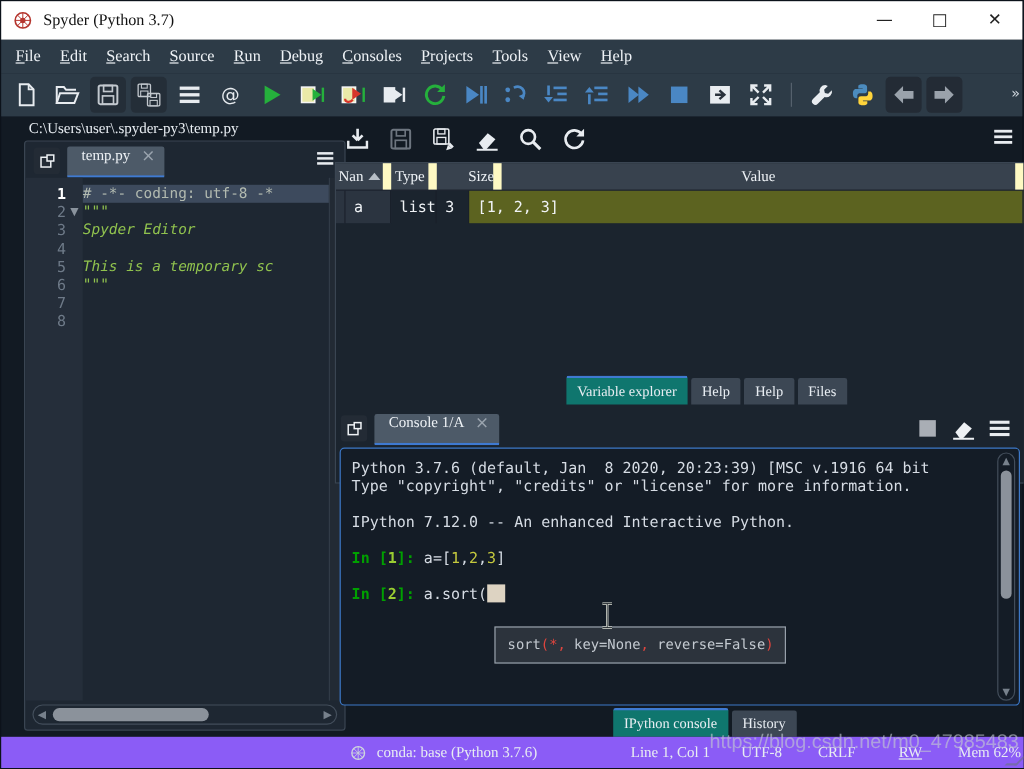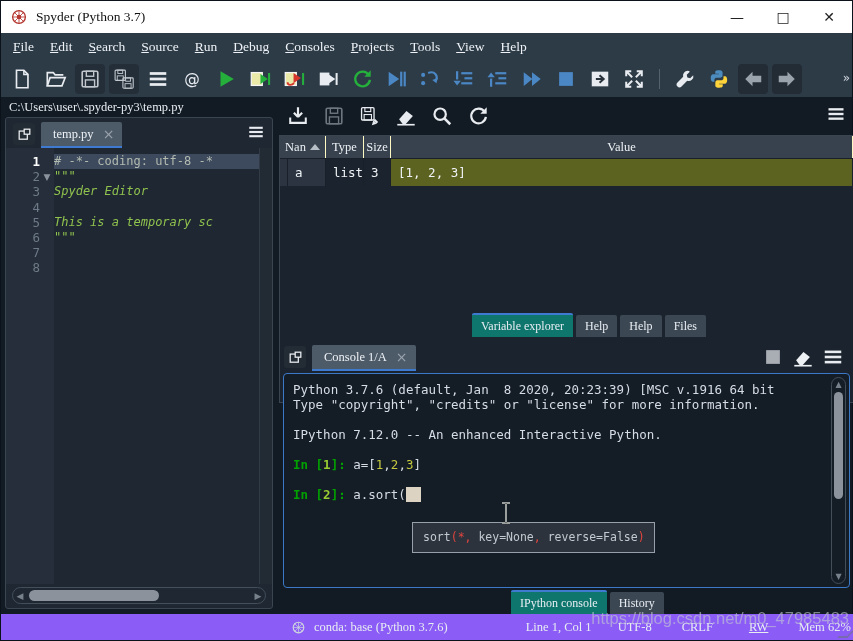--- a/index.html
+++ b/index.html
@@ -30,32 +30,32 @@
   .toolbar .overflow { position:absolute; right:2px; top:10px; color:#cfd6dd; font-size:12px;
     font-family:"DejaVu Sans",sans-serif; }
 
   .icon { display:inline-flex; align-items:center; justify-content:center; }
   .icon svg { display:block; }
 
   
   .workspace { position:absolute; top:96px; left:0; width:853px; height:519px; }
 
   
-  .editor-col { position:absolute; left:1px; top:0; width:276px; height:519px; }
+  .editor-col { position:absolute; left:16px; top:0; width:276px; height:519px; }
   .editor-path { color:#e8edf2; font-size:12.5px; padding:3px 0 2px 7px; height:20px;
     white-space:nowrap; overflow:hidden; }
   .editor-panel { position:absolute; left:3px; top:20px; width:268px; height:492px;
     background:#1e2732; border:1px solid #3a4552; border-radius:3px; }
 
   .tabbar { height:30px; display:flex; align-items:flex-end; position:relative; background:transparent; }
   .browse-btn { width:22px; height:22px; margin:0 6px 3px 7px; background:#232b35; border-radius:3px;
     display:flex; align-items:center; justify-content:center; }
   .browse-btn svg { width:15px; height:15px; }
   .tab { height:26px; padding:0 8px 0 12px; background:#4d5a68; border-bottom:2px solid #3f7ad1;
-    display:flex; align-items:center; border-radius:2px 2px 0 0; }
+    display:flex; align-items:flex-start; border-radius:2px 2px 0 0; }
   .tab .tab-label { color:#eef2f6; font-size:12.5px; }
   .tab .tab-close { color:#9aa4ae; font-size:14px; margin-left:9px; font-family:"DejaVu Sans",sans-serif; }
   .panel-menu-btn { position:absolute; right:7px; top:5px; }
   .panel-menu-btn svg { width:18px; height:18px; }
 
   
   .code-area { position:absolute; top:30px; left:0; right:0; bottom:24px; display:flex; overflow:hidden; }
   .gutter { width:48px; background:#252e3a; padding-top:6px; }
   .gutter-row { height:15.2px; display:flex; align-items:center; justify-content:flex-end;
     font-family:"DejaVu Sans Mono",monospace; font-size:12.5px; color:#6e7a88; }
@@ -82,21 +82,21 @@
 
   .ve-toolbar { height:38px; display:flex; align-items:center; padding-left:3px; position:relative; }
   .ve-toolbar .tbtn { margin:0 3px; }
   .ve-menu { position:absolute; right:8px; top:7px; }
   .ve-menu svg { width:20px; height:20px; }
 
   .ve-table { position:absolute; left:2px; right:0; top:38px; bottom:213px; background:#1b242e;
     border:1px solid #3a4552; }
   .ve-header { display:flex; height:23px; background:#38424e; border-bottom:1px solid #19202a; }
   .ve-h { color:#eef2f6; font-size:12.5px; display:flex; align-items:center; justify-content:center;
-    border-right:1px solid #fef9c3; position:relative; }
+    border-right:7px solid #fef9c3; position:relative; }
   .ve-h .sort { width:0; height:0; border-left:5px solid transparent; border-right:5px solid transparent;
     border-bottom:6px solid #b7bec6; margin-left:4px; }
   .ve-row { display:flex; height:27px; }
   .ve-corner { width:8px; background:#2b3440; border-right:1px solid #19202a; }
   .ve-c { color:#f0f3f6; font-family:"DejaVu Sans Mono",monospace; font-size:12.5px;
     display:flex; align-items:center; padding-left:7px; border-right:1px solid #19202a; }
   .ve-c.name { background:#2b3440; }
   .ve-c.value { background:#5c6320; }
 
   .ve-tabs { position:absolute; left:0; right:0; top:212px; height:28px; display:flex;
@@ -549,21 +549,21 @@
 
       <div class="ve-table" id="ve-table">
           <div class="ve-header">
             <div class="ve-h" style="width: 46px;">
               <span>Nan</span>
               <span class="sort"></span>
             </div>
             <div class="ve-h" style="width: 38px;">
               <span>Type</span>
             </div>
-            <div class="ve-h" style="width: 27px;">
+            <div class="ve-h" style="width: 27px; margin-left: 27px;">
               <span>Size</span>
             </div>
             <div class="ve-h" style="width: auto; flex: 1 1 0%;">
               <span>Value</span>
             </div>
           </div>
           <div class="ve-row">
             <div class="ve-corner"></div>
             <div class="ve-c name" style="width:38px">a</div>
             <div class="ve-c" style="width:38px">list</div>

